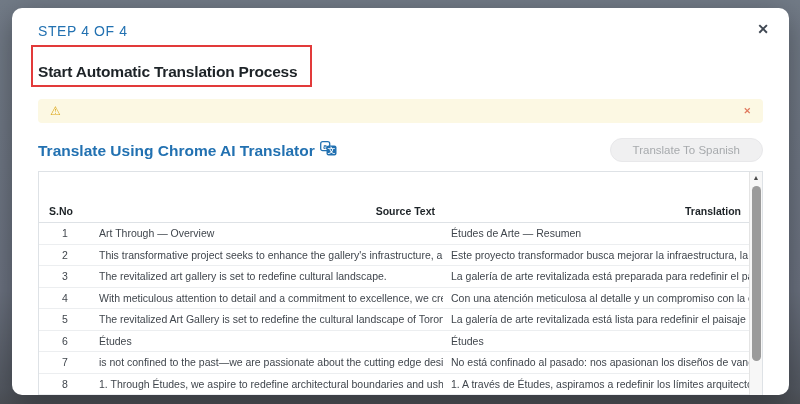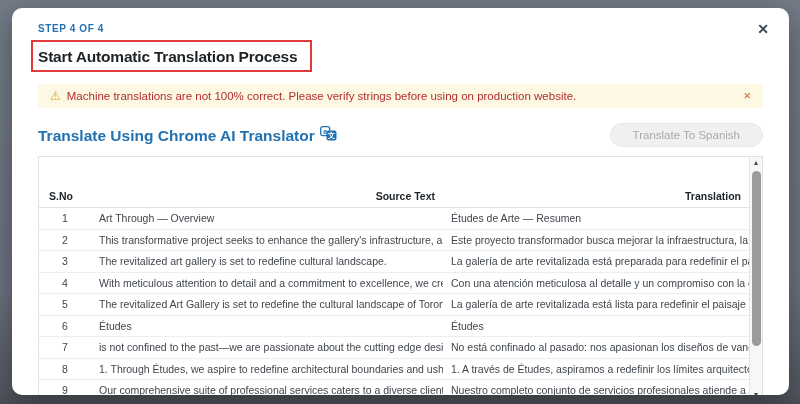--- a/index.html
+++ b/index.html
@@ -10,29 +10,29 @@
     position:relative;
   }
   .modal {
     position:absolute; left:12px; top:8px; width:777px; height:387px;
     background:#ffffff; border-radius:10px;
     box-shadow:0 8px 30px rgba(0,0,0,.35);
     display:flex; flex-direction:column; overflow:hidden;
   }
   .modal-head { padding:15px 26px 0 26px; position:relative; }
   .step {
-    color:#2271b1; font-size:10px; font-weight:bold; letter-spacing:.6px;
+    color:#2271b1; font-size:14px; font-weight:normal; letter-spacing:.6px;
   }
   .close {
     position:absolute; top:14px; right:20px; background:none; border:none;
     color:#3f4752; font-size:14px; font-weight:bold; cursor:pointer; line-height:1;
   }
   .ann-box {
     display:inline-block; border:2px solid #e23a3a;
-    padding:6px 13px 4px 5px; margin:6px 12px 0 -7px;
+    padding:16px 13px 4px 5px; margin:6px 12px 0 -7px;
   }
   .title { color:#1d2327; font-size:15.5px; font-weight:bold; letter-spacing:-.2px; }
   .banner {
     margin:12px 26px 0 26px; background:#fcf8e3; border-radius:4px;
     padding:6px 12px; display:flex; align-items:center; gap:6px;
     font-size:11.5px; color:#b32d2e;
   }
   .warn-ic { color:#dba617; font-size:12px; line-height:1; }
   .warn-tx { white-space:nowrap; overflow:hidden; }
   .warn-x {
@@ -106,21 +106,20 @@
   <div class="modal-head">
     <div class="step">STEP 4 OF 4</div>
     <button class="close">✕</button>
     <div class="ann-box">
       <div class="title">Start Automatic Translation Process</div>
     </div>
   </div>
 
   <div class="banner">
     <span class="warn-ic">⚠</span>
-    <span class="warn-tx">Machine translations are not 100% correct. Please verify strings before using on production website.</span>
     <button class="warn-x">✕</button>
   </div>
 
   <div class="section-row">
     <div class="sec-head">
       <span>Translate Using Chrome AI Translator</span>
       <span class="translate-icon">
         <svg width="17" height="15" viewBox="0 0 17 15">
           <rect x="0.7" y="0.7" width="9" height="9" rx="2" fill="#ffffff" stroke="#2271b1" stroke-width="1.3"></rect>
           <text x="5.2" y="8" font-size="7" fill="#2271b1" text-anchor="middle" font-family="Liberation Sans, sans-serif">a</text>

